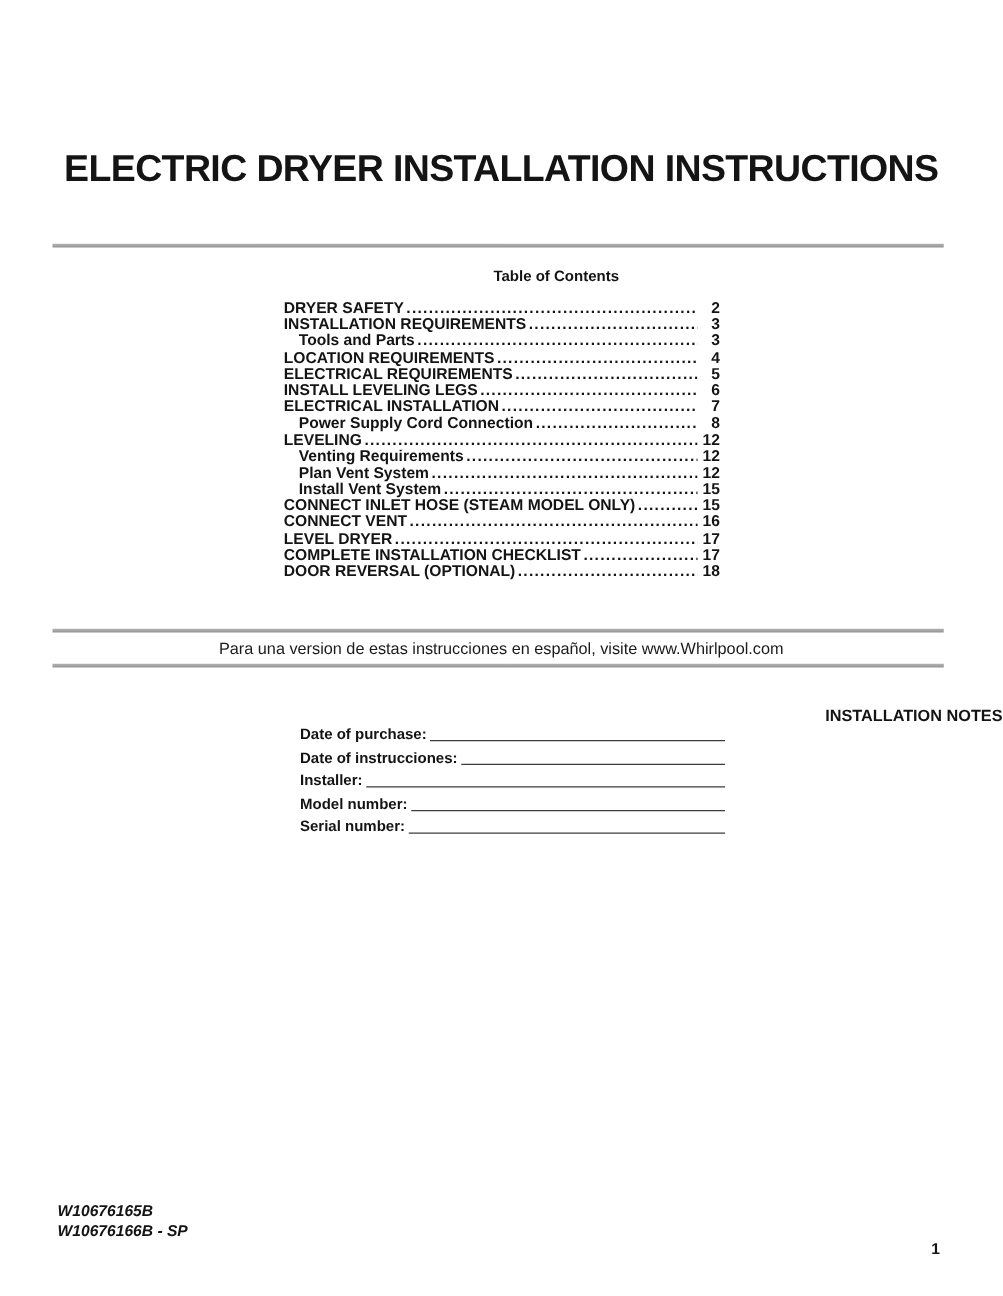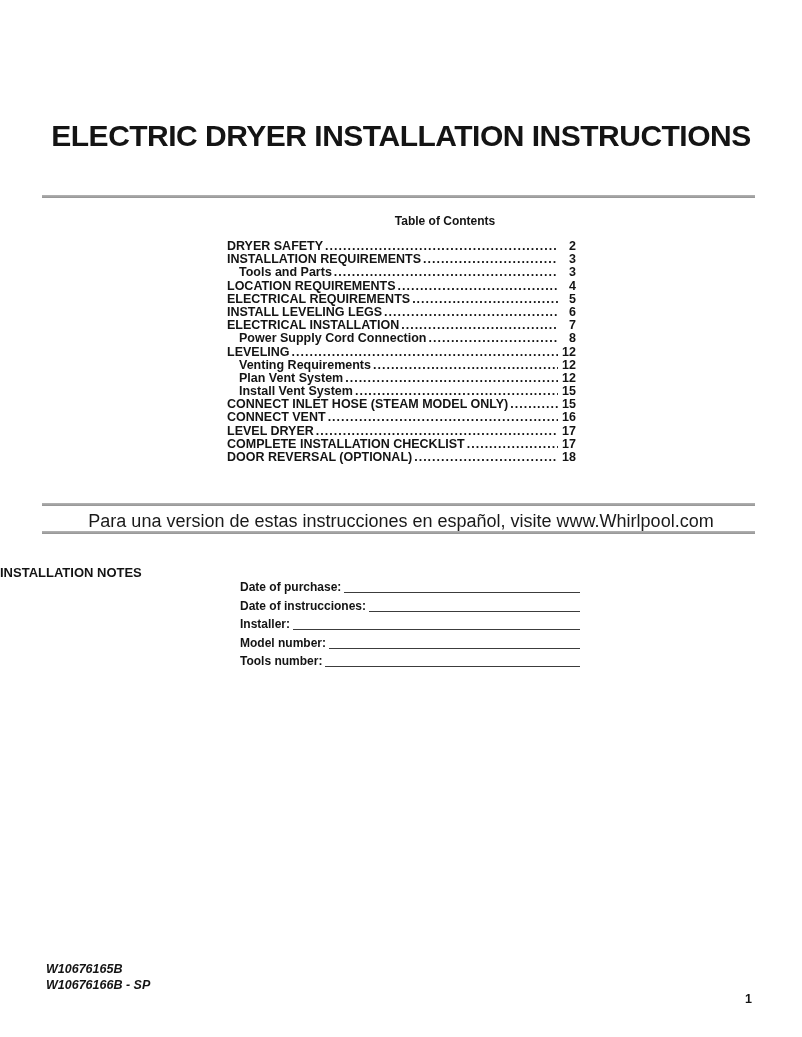--- a/index.html
+++ b/index.html
@@ -84,32 +84,32 @@
     text-align: right;
   }
 
   
   .lang-notice {
     position: absolute;
     top: 511px;
     left: 0;
     width: 100%;
     text-align: center;
-    font-size: 18px;
+    font-size: 13px;
     font-weight: normal;
     color: #1a1a1a;
   }
 
   
   .notes-heading {
     position: absolute;
     top: 552px;
     left: 0;
     width: 100%;
-    text-align: left;
+    text-align: right;
     font-size: 13px;
     font-weight: bold;
     color: #141414;
   }
   .notes {
     position: absolute;
     top: 576px;
     left: 240px;
     width: 340px;
   }
@@ -269,21 +269,21 @@
     </div>
     <div class="note-row">
       <span class="note-label">Installer:</span>
       <span class="note-line"></span>
     </div>
     <div class="note-row">
       <span class="note-label">Model number:</span>
       <span class="note-line"></span>
     </div>
     <div class="note-row">
-      <span class="note-label">Tools number:</span>
+      <span class="note-label">Serial number:</span>
       <span class="note-line"></span>
     </div>
   </div>
 
   <div class="pub-numbers">
     <div>W10676165B</div>
     <div>W10676166B - SP</div>
   </div>
 
   <div class="page-number">1</div>

